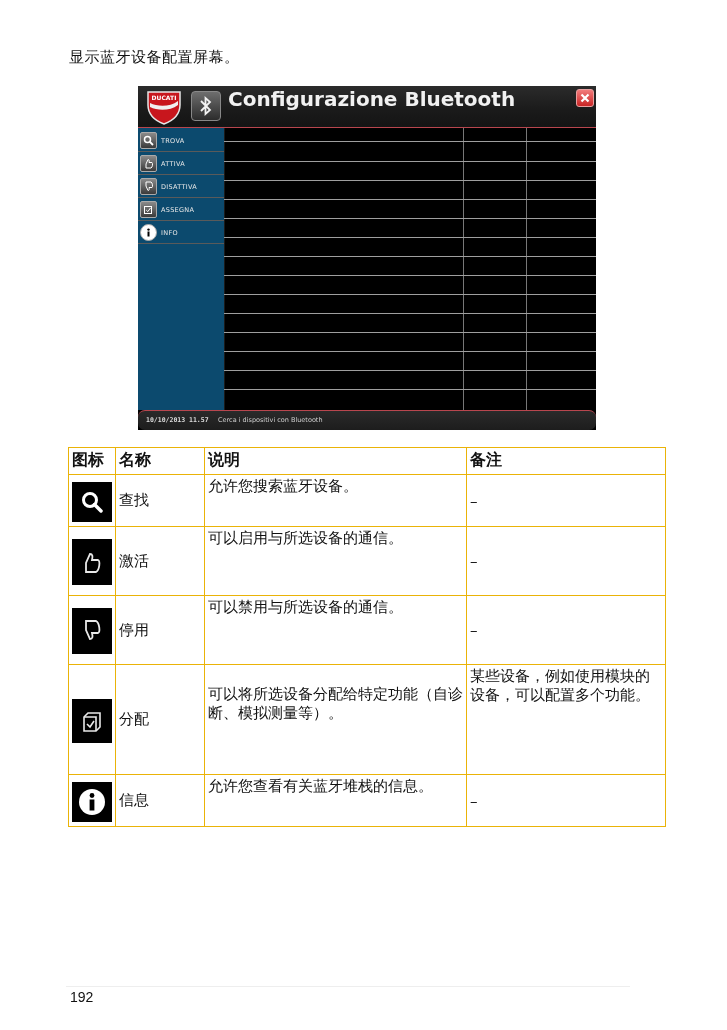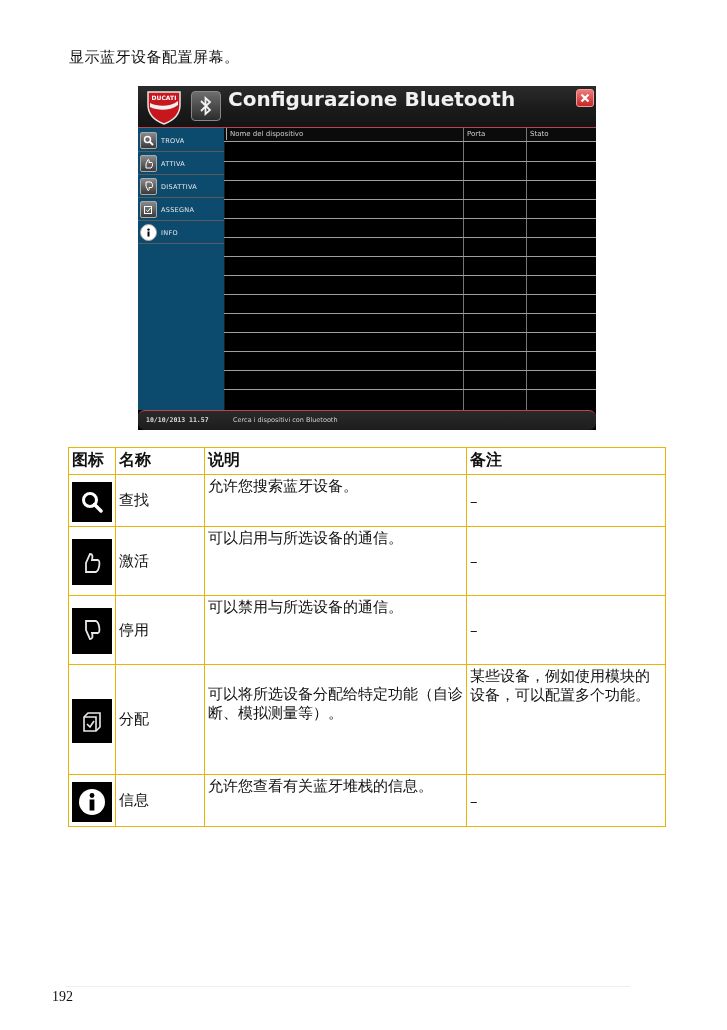--- a/index.html
+++ b/index.html
@@ -34,33 +34,33 @@
   .grid-head { position: absolute; left: 0; top: 0; height: 13px; width: 372px; background: #0b0b0b; }
   .gh { position: absolute; top: 0; height: 12px; color: #cfcfcf; font-family: "DejaVu Sans", sans-serif;
         font-size: 7px; line-height: 12px; padding-left: 3px; box-sizing: border-box; border-left: 1px solid #aaa; }
   .hline { position: absolute; left: 0; width: 372px; height: 1px; background: #9e9e9e; }
   .vline { position: absolute; top: 0; width: 1px; height: 282px; background: #777; }
 
   .statusbar { position: absolute; left: 0; top: 324px; width: 458px; height: 20px;
                background: linear-gradient(#2a2a2a, #1d1d1d); border-top: 1px solid #b8464e; box-sizing: border-box; border-radius: 7px; }
   .status-date { position: absolute; left: 8px; top: 5px; color: #dcdcdc; font-family: "DejaVu Sans Mono", monospace;
                  font-weight: bold; font-size: 6.5px; }
-  .status-msg { position: absolute; left: 95px; top: 5px; color: #cfcfcf; font-family: "DejaVu Sans", sans-serif; font-size: 6.5px; }
+  .status-msg { position: absolute; left: 80px; top: 5px; color: #cfcfcf; font-family: "DejaVu Sans", sans-serif; font-size: 6.5px; }
 
   
   table.ref { position: absolute; left: 68px; top: 447px; border-collapse: collapse; width: 598px; font-size: 15px; }
   table.ref td, table.ref th { border: 1px solid #eab308; vertical-align: top; padding: 2px 3px; text-align: left; }
   table.ref th { font-weight: bold; font-size: 16px; height: 22px; padding: 2px 3px 0 3px; }
   .icon-cell { width: 40px; padding: 0 !important; vertical-align: middle !important; }
   .icon-box { width: 40px; height: 40px; background: #000; margin: 2px 0 0 3px;
               display: flex; align-items: center; justify-content: center; }
   .name-cell { vertical-align: middle !important; }
 
   .footer-line { position: absolute; left: 66px; top: 986px; width: 564px; height: 1px; background: #eeeeee; }
-  .page-num { position: absolute; left: 52px; top: 989px; font-family: Liberation Serif, serif; font-size: 14px; color: #111; }
+  .page-num { position: absolute; left: 70px; top: 989px; font-family: Liberation Sans, sans-serif; font-size: 14px; color: #111; }
 </style>
 </head>
 <body>
 
 <div class="intro">显示蓝牙设备配置屏幕。</div>
 
 <div class="shot">
   <div class="titlebar">
     <svg class="logo" viewBox="0 0 40 36">
       <path d="M4 3 H36 V16 C36 26 28 32 20 35 C12 32 4 26 4 16 Z" fill="#c8161d" stroke="#e6e6e6" stroke-width="1.5"></path>
@@ -121,25 +121,20 @@
         <svg width="11" height="11" viewBox="0 0 11 11">
             <circle cx="5.5" cy="2.6" r="1.2" fill="#000"></circle>
             <rect x="4.5" y="4.5" width="2" height="5" fill="#000"></rect>
           </svg>
       </span>
       <span class="side-label">INFO</span>
     </div>
   </div>
 
   <div class="grid">
-    <div class="grid-head">
-      <div class="gh" style="left:2px; width:235px;">Nome del dispositivo</div>
-      <div class="gh" style="left:239px; width:61px;">Porta</div>
-      <div class="gh" style="left:302px; width:68px;">Stato</div>
-    </div>
     <div class="vline" style="left:239px"></div>
     <div class="vline" style="left:302px"></div>
     <div class="hline" style="top:13px"></div>
     <div class="hline" style="top:33px"></div>
     <div class="hline" style="top:52px"></div>
     <div class="hline" style="top:71px"></div>
     <div class="hline" style="top:90px"></div>
     <div class="hline" style="top:109px"></div>
     <div class="hline" style="top:128px"></div>
     <div class="hline" style="top:147px"></div>

